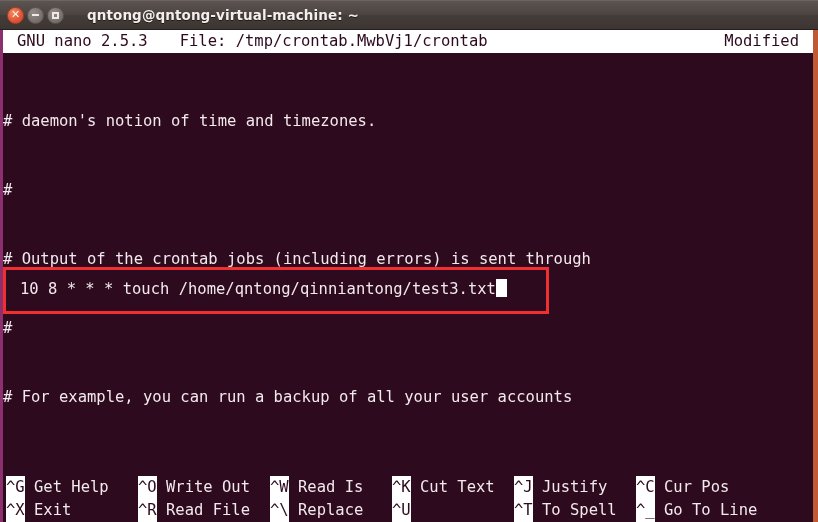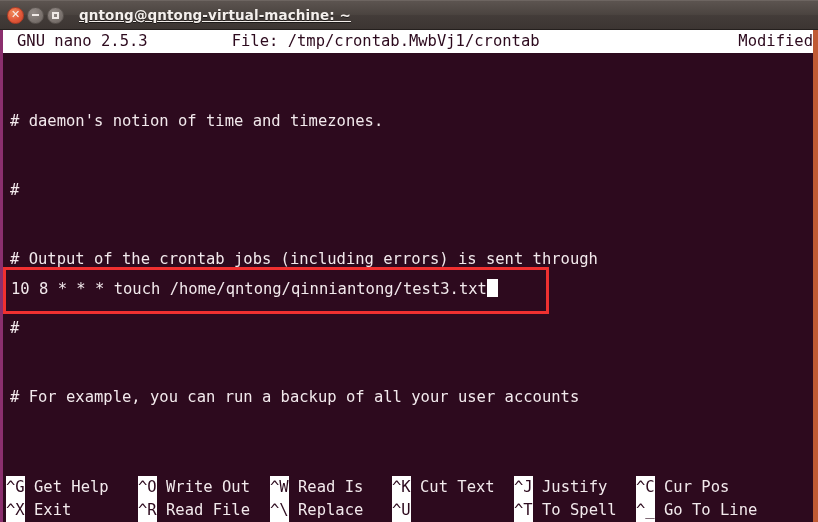--- a/index.html
+++ b/index.html
@@ -61,29 +61,28 @@
   .winbtn-min .glyph {
     display: block; width: 7px; height: 2px; background: #efe9e6;
   }
   .winbtn-max .glyph {
     display: block; width: 7px; height: 7px; border: 2px solid #efe9e6;
   }
 
   #titlebar-text {
     flex: 1 1 auto;
     text-align: left;
-    margin-left: 12px;
+    margin-left: 20px;
     color: #f4efec;
     font-family: "DejaVu Sans", "Liberation Sans", sans-serif;
     font-size: 13.5px;
     font-weight: bold;
     letter-spacing: 0.1px;
     text-shadow: 0 1px 0 rgba(0,0,0,0.55);
     white-space: nowrap;
-    text-decoration: underline;
   }
 
   
   #terminal {
     position: relative;
     flex: 1 1 auto;
     background: #2d0a1e;
     border-left: 3px solid #8b2f6e;
     border-right: 5px solid #c05a34;
     overflow: hidden;
@@ -98,28 +97,28 @@
     background: #ffffff;
     color: #2d0a1e;
     font-size: 15.5px;
     line-height: 23px;
     white-space: pre;
     display: flex;
     align-items: flex-start;
     overflow: hidden;
   }
   #nano-version { padding-left: 14px; }
-  #nano-file { margin-left: 84px; }
-  #nano-modified { margin-left: auto; }
+  #nano-file { margin-left: 32px; }
+  #nano-modified { margin-left: auto; padding-right: 14px; }
 
   
   #nano-body {
     flex: 1 1 auto;
     position: relative;
-    padding-left: 7px;
+    padding-left: 0;
     padding-top: 11px;
     color: #f2e9ec;
     font-size: 15.5px;
     line-height: 23px;
     white-space: pre;
     overflow: hidden;
   }
   .tline { height: 23px; white-space: pre; }
 
   
@@ -127,21 +126,21 @@
     position: absolute;
     left: 0px;
     top: 214px;
     width: 546px;
     height: 47px;
     border: 3px solid #f03030;
     background: transparent;
   }
   #cron-line {
     position: absolute;
-    left: 5px;
+    left: 14px;
     top: 8px;
     white-space: pre;
     color: #f2e9ec;
     font-size: 15.5px;
     line-height: 23px;
   }
   #cursor-block {
     display: inline-block;
     width: 11px;
     height: 18px;

